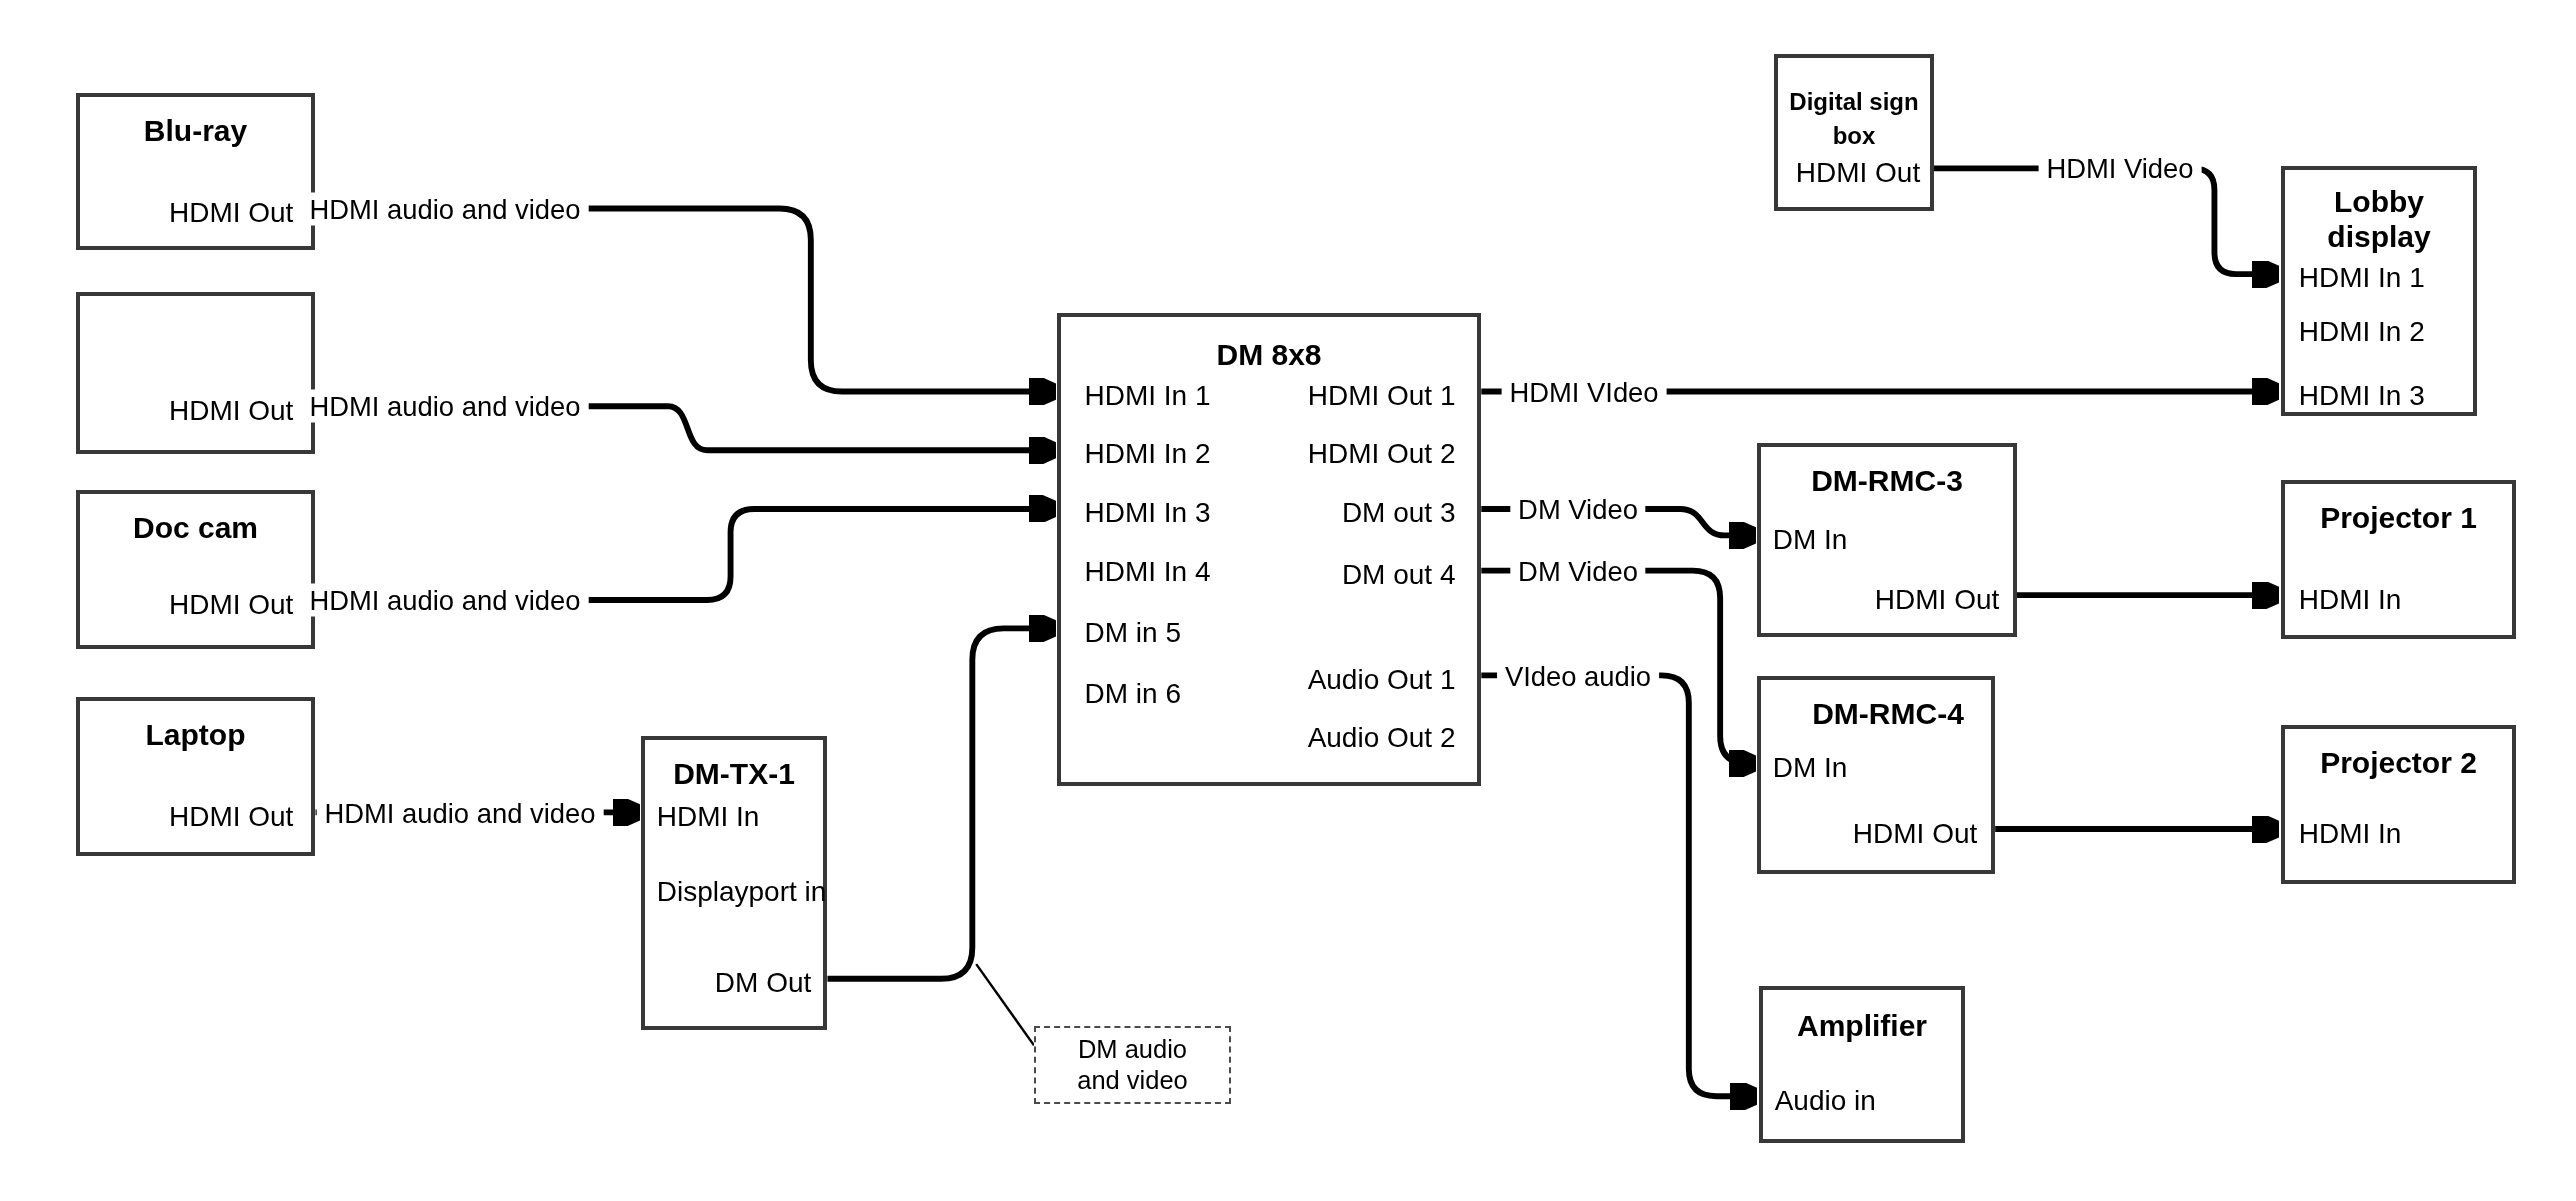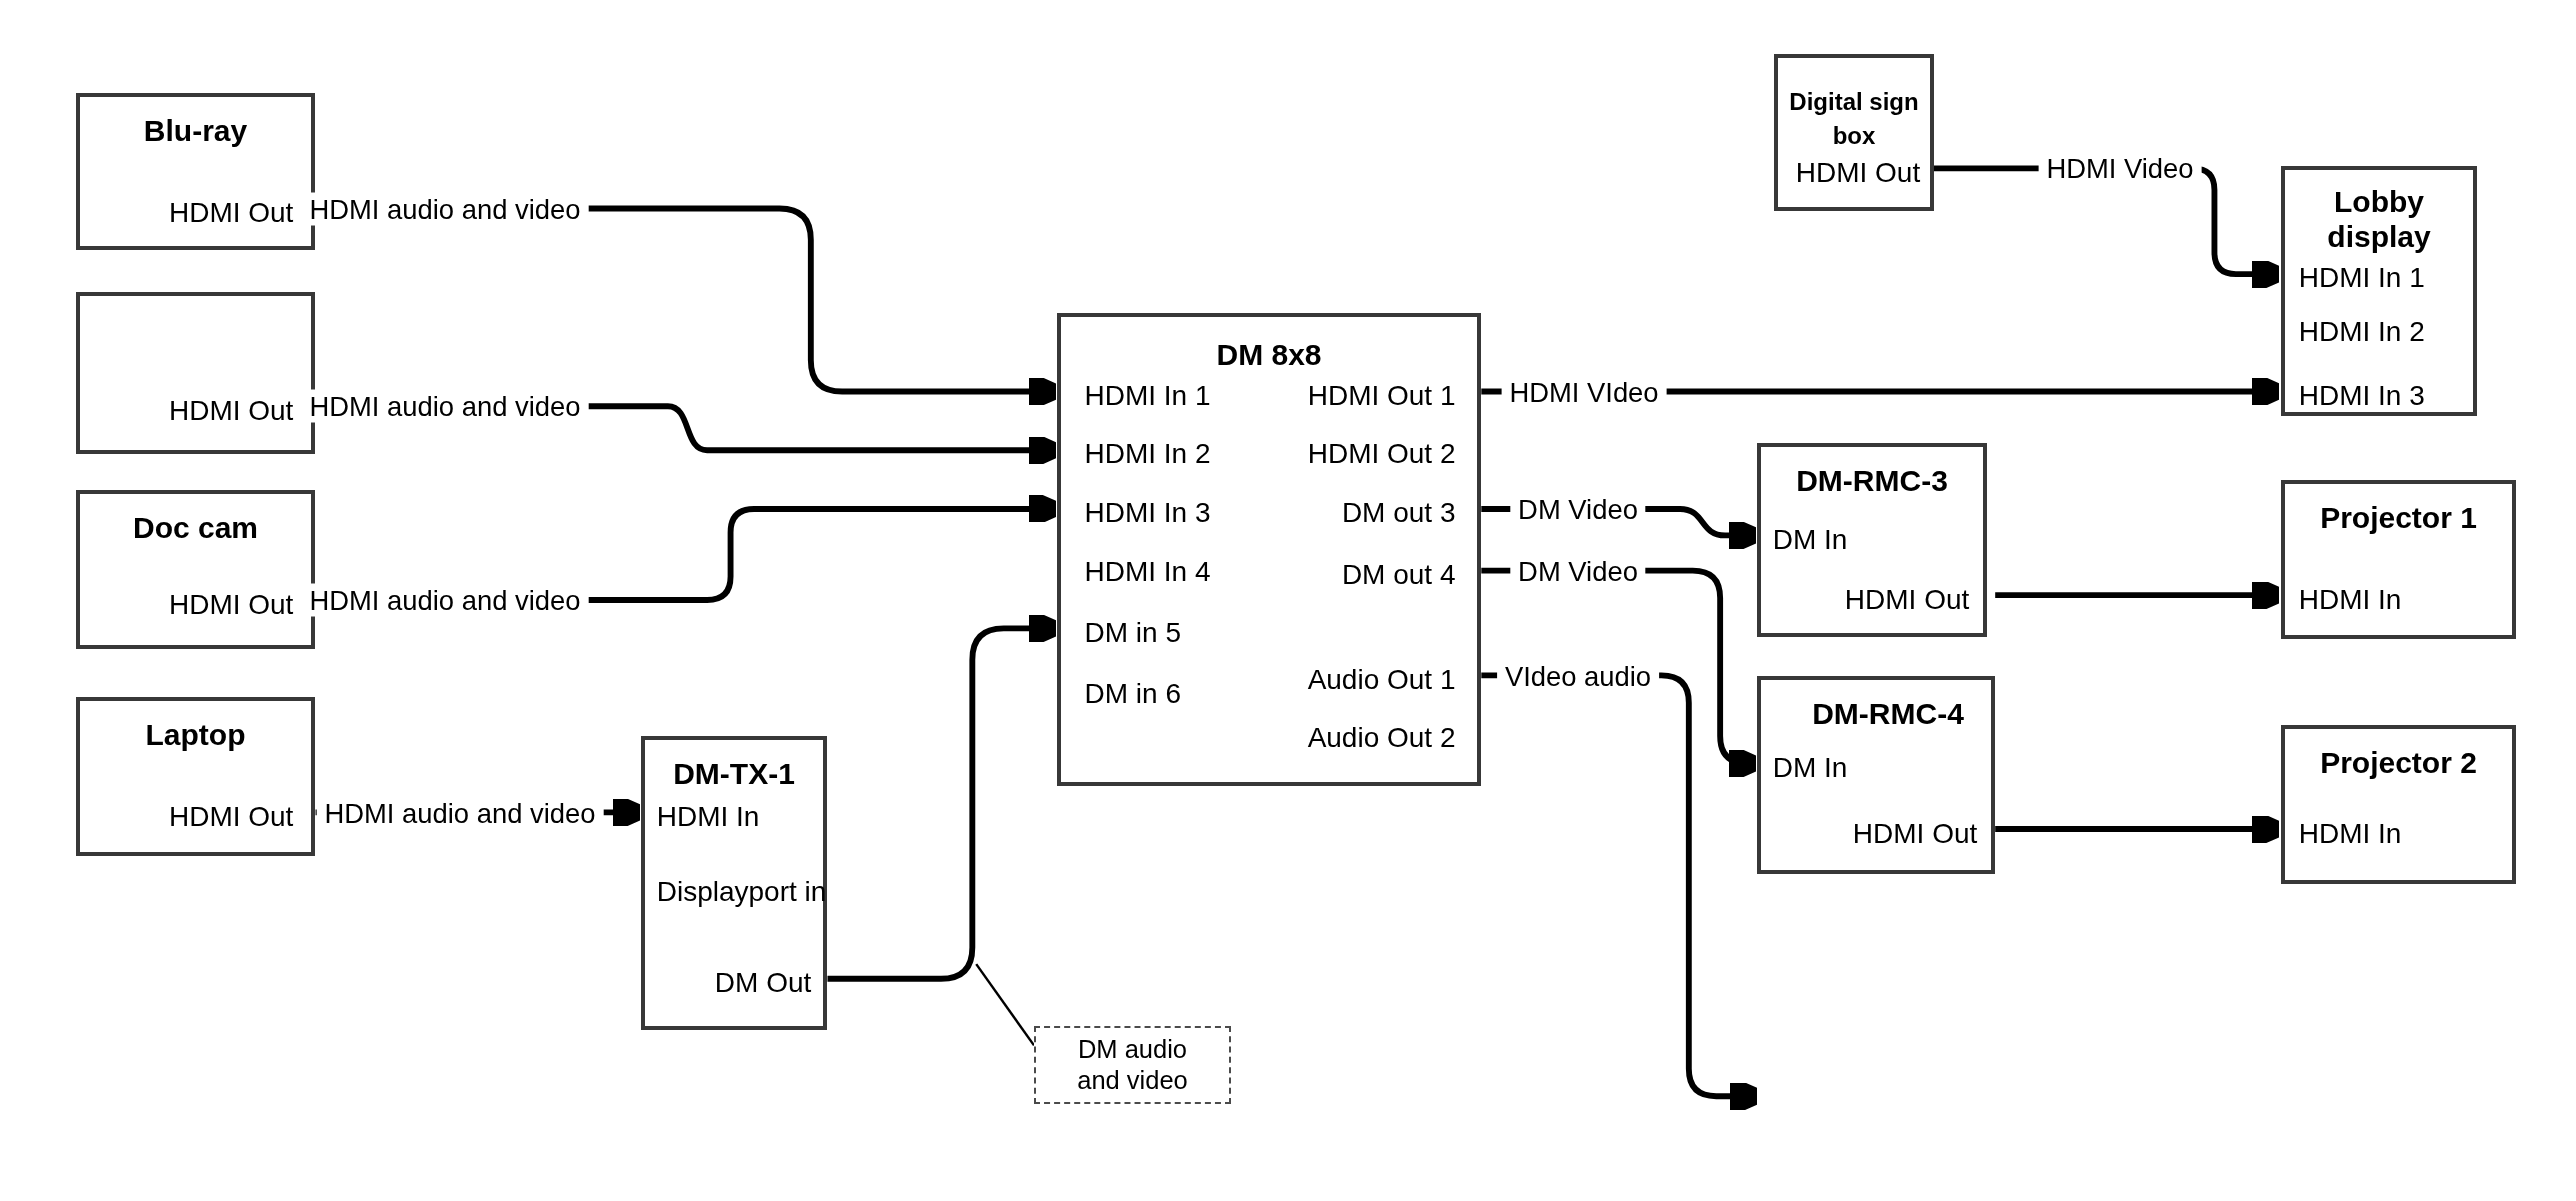--- a/index.html
+++ b/index.html
@@ -143,32 +143,36 @@
   <div class="node" style="left:2281px; top:166px; width:196px; height:250px;">
     <div class="title" style="top:13.7px;">
       <div>Lobby</div>
       <div>display</div>
     </div>
     <div class="port left" style="left:13.7px; top:91px;">HDMI In 1</div>
     <div class="port left" style="left:13.7px; top:145px;">HDMI In 2</div>
     <div class="port left" style="left:13.7px; top:209px;">HDMI In 3</div>
   </div>
 
-  <div class="node" style="left:1757px; top:443px; width:230px; height:194px;">
+  <div class="node" style="left:1757px; top:443px; width:260px; height:194px;">
     <div class="title" style="top:15.7px;">DM-RMC-3</div>
     <div class="port left" style="left:11.7px;  top:76px;">DM In</div>
     <div class="port right" style="right:13.7px; top:136px;">HDMI Out</div>
   </div>
 
   <div class="node" style="left:1757px; top:676px; width:238px; height:198px;">
     <div class="title" style="top:15.7px;margin-left:24px;">DM-RMC-4</div>
     <div class="port left" style="left:11.7px;  top:71px;">DM In</div>
     <div class="port right" style="right:13.7px; top:137px;">HDMI Out</div>
   </div>
 
+  <div class="node" style="left:1759px; top:986px; width:206px; height:157px;">
+    <div class="title" style="top:17.6px;">Amplifier</div>
+    <div class="port left" style="left:11.7px; top:94px;">Audio in</div>
+  </div>
 
   <div class="node" style="left:2281px; top:480px; width:235px; height:159px;">
     <div class="title" style="top:15.7px;">Projector 1</div>
     <div class="port left" style="left:13.7px; top:99px;">HDMI In</div>
   </div>
 
   <div class="node" style="left:2281px; top:725px; width:235px; height:159px;">
     <div class="title" style="top:15.7px;">Projector 2</div>
     <div class="port left" style="left:13.7px; top:88px;">HDMI In</div>
   </div>

